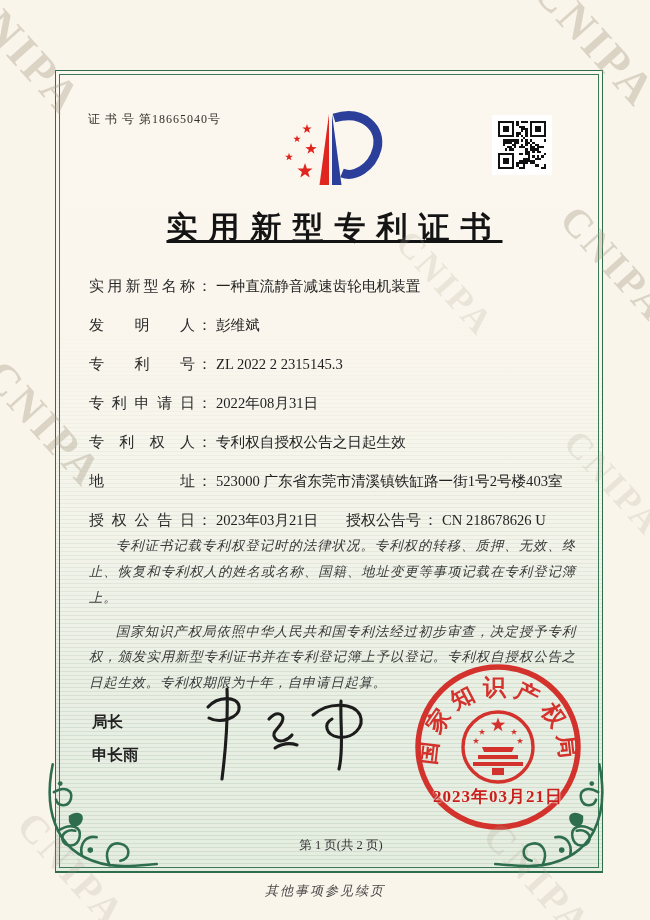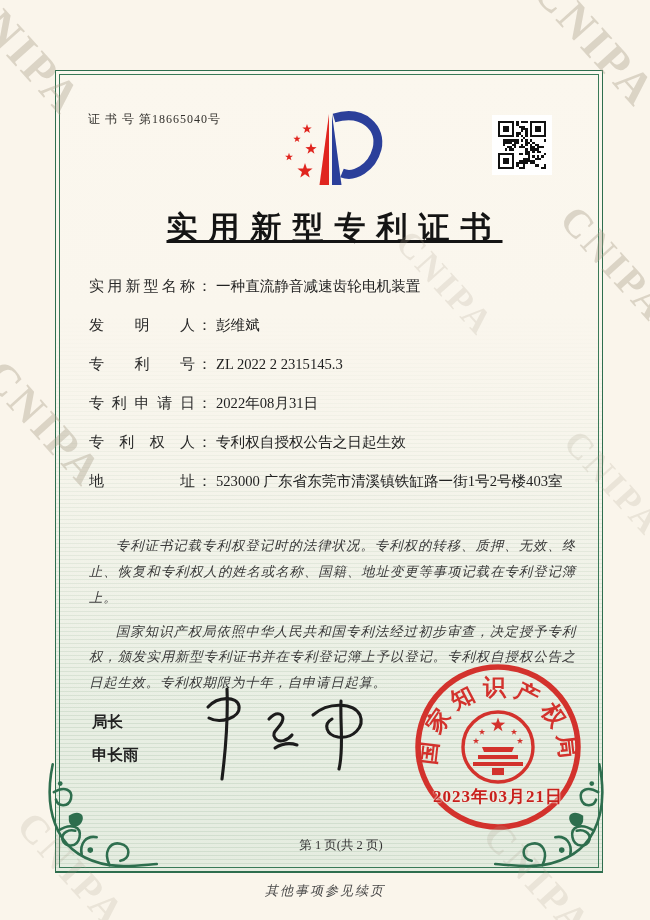--- a/index.html
+++ b/index.html
@@ -234,20 +234,26 @@
       </div>
       <div class="f-row">
         <span class="f-label">专利申请日</span><span class="f-sep">：</span><span class="f-val">2022年08月31日</span>
       </div>
       <div class="f-row">
         <span class="f-label">专利权人</span><span class="f-sep">：</span><span class="f-val">专利权自授权公告之日起生效</span>
       </div>
       <div class="f-row">
         <span class="f-label">地址</span><span class="f-sep">：</span><span class="f-val">523000 广东省东莞市清溪镇铁缸路一街1号2号楼403室</span>
       </div>
+      <div class="f-row">
+        <span class="f-label">授权公告日</span><span class="f-sep">：</span><span class="f-val">2023年03月21日</span>
+        <span class="f-cell2">
+          <span>授权公告号</span><span class="f-sep">：</span><span class="f-val">CN 218678626 U</span>
+        </span>
+      </div>
     </div>
 
     <div class="paras">
       <p>专利证书记载专利权登记时的法律状况。专利权的转移、质押、无效、终止、恢复和专利权人的姓名或名称、国籍、地址变更等事项记载在专利登记簿上。</p>
       <p>国家知识产权局依照中华人民共和国专利法经过初步审查，决定授予专利权，颁发实用新型专利证书并在专利登记簿上予以登记。专利权自授权公告之日起生效。专利权期限为十年，自申请日起算。</p>
     </div>
 
     <div class="officer">
       <div>局长</div>
       <div class="name">申长雨</div>

